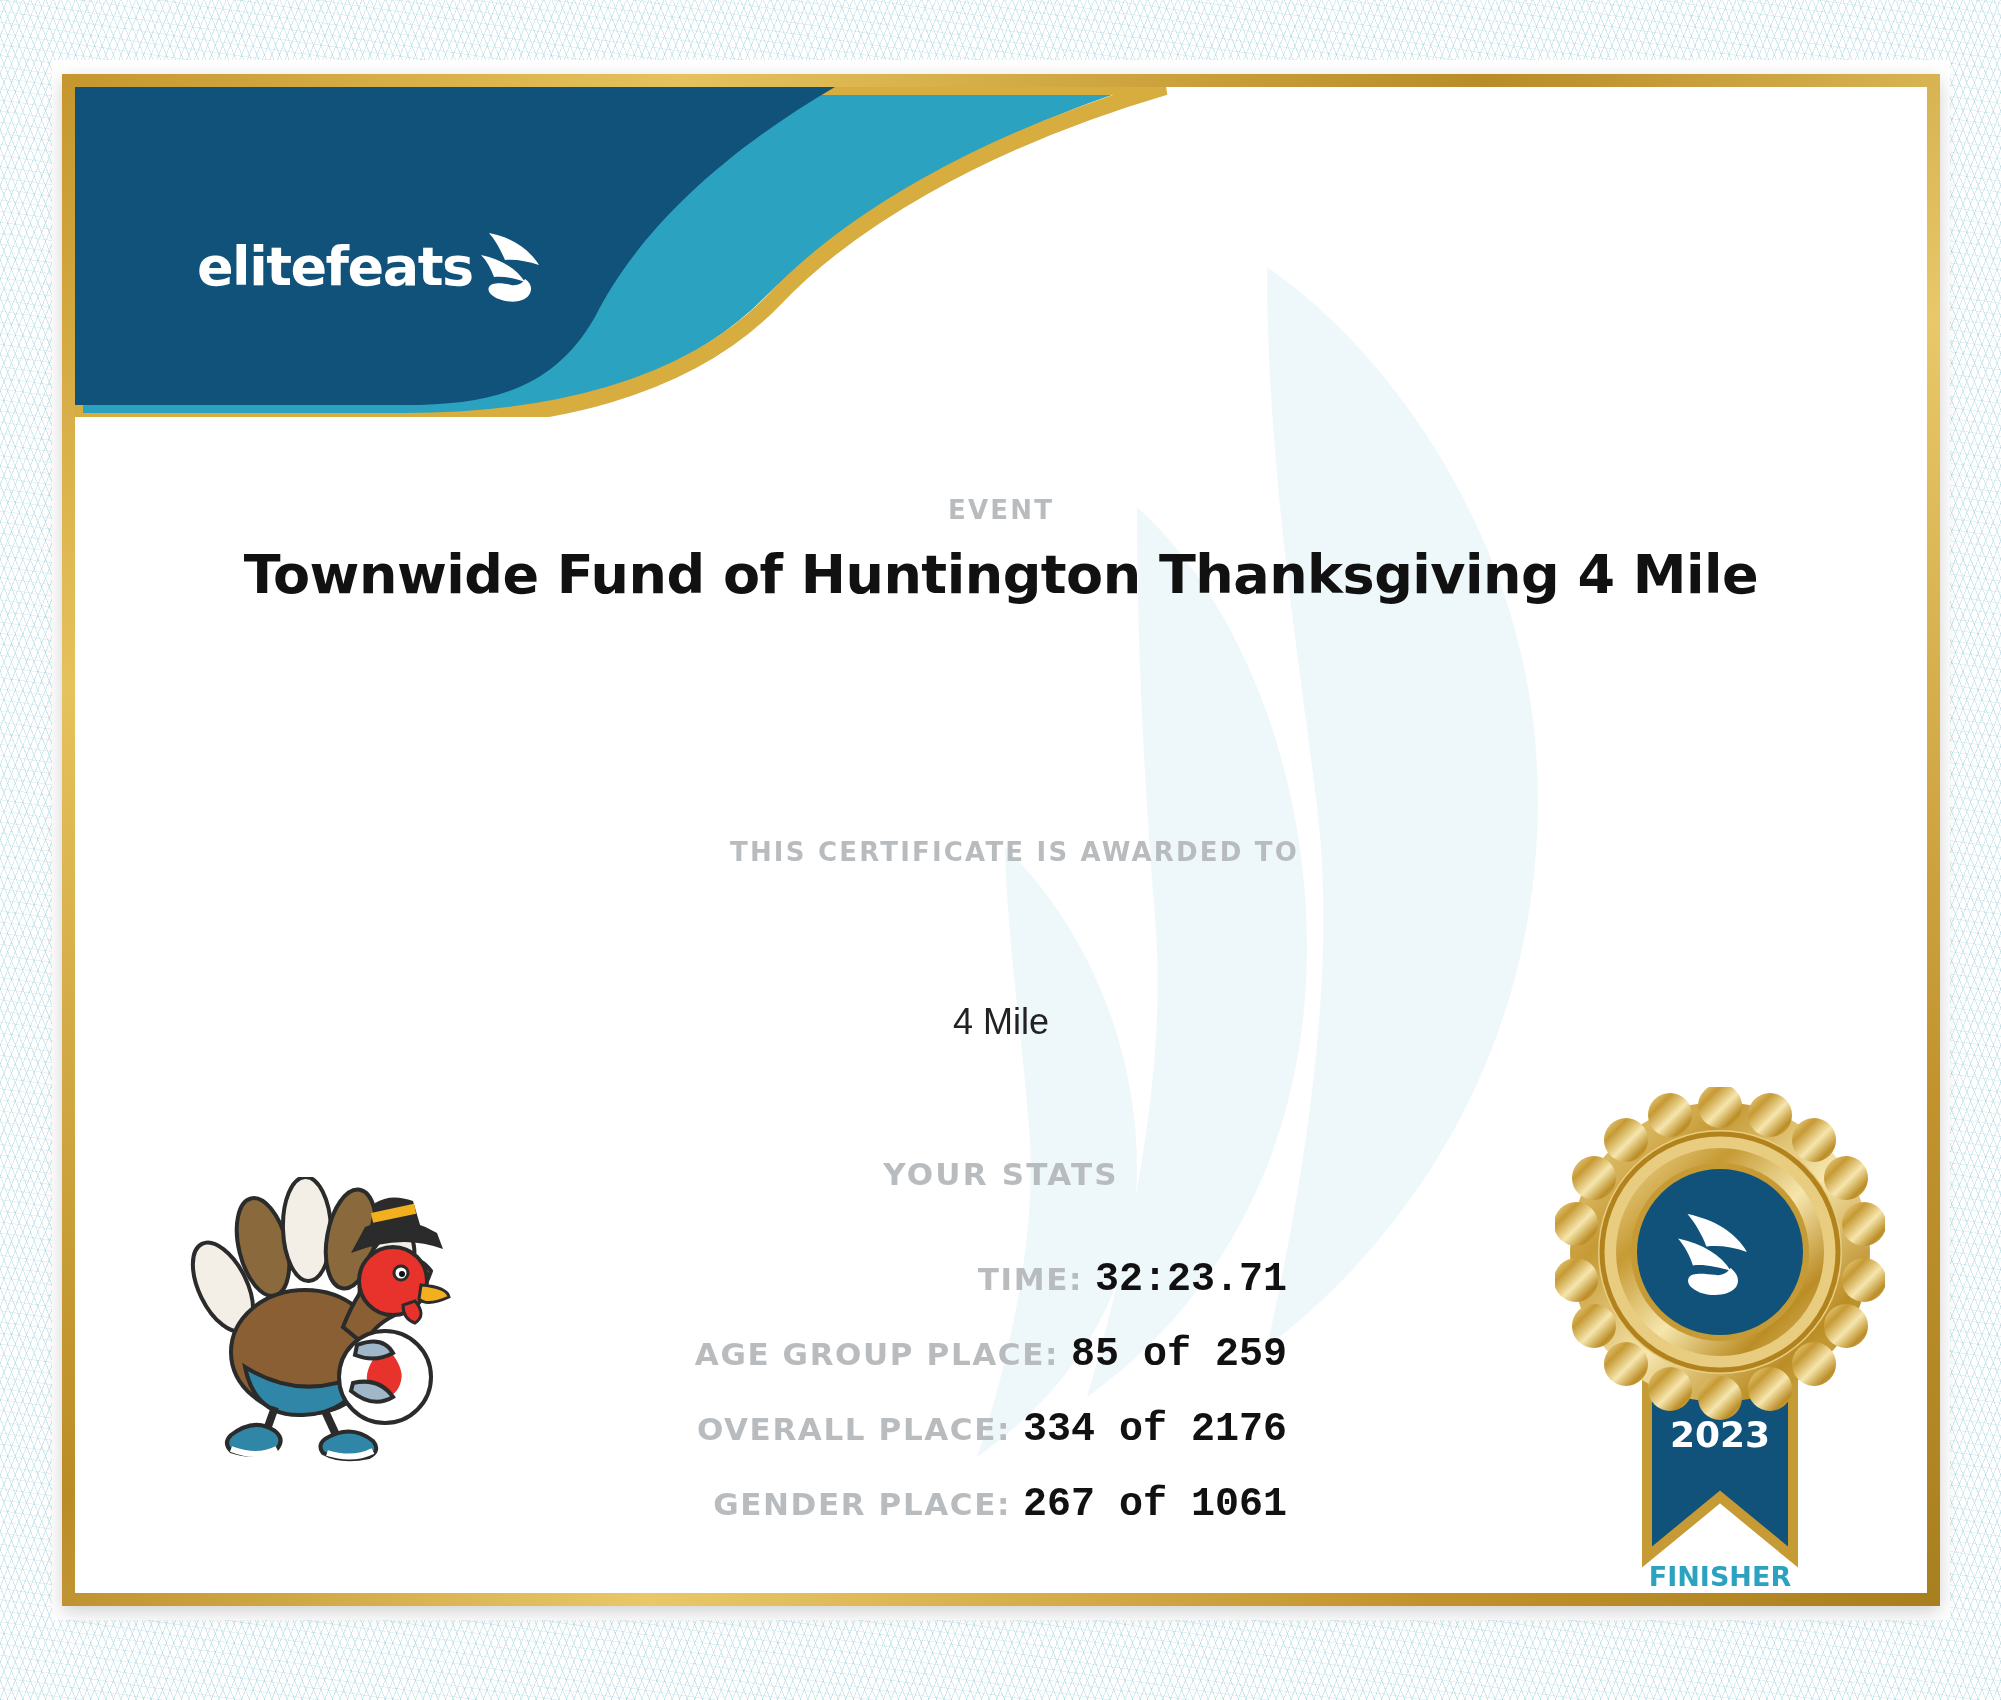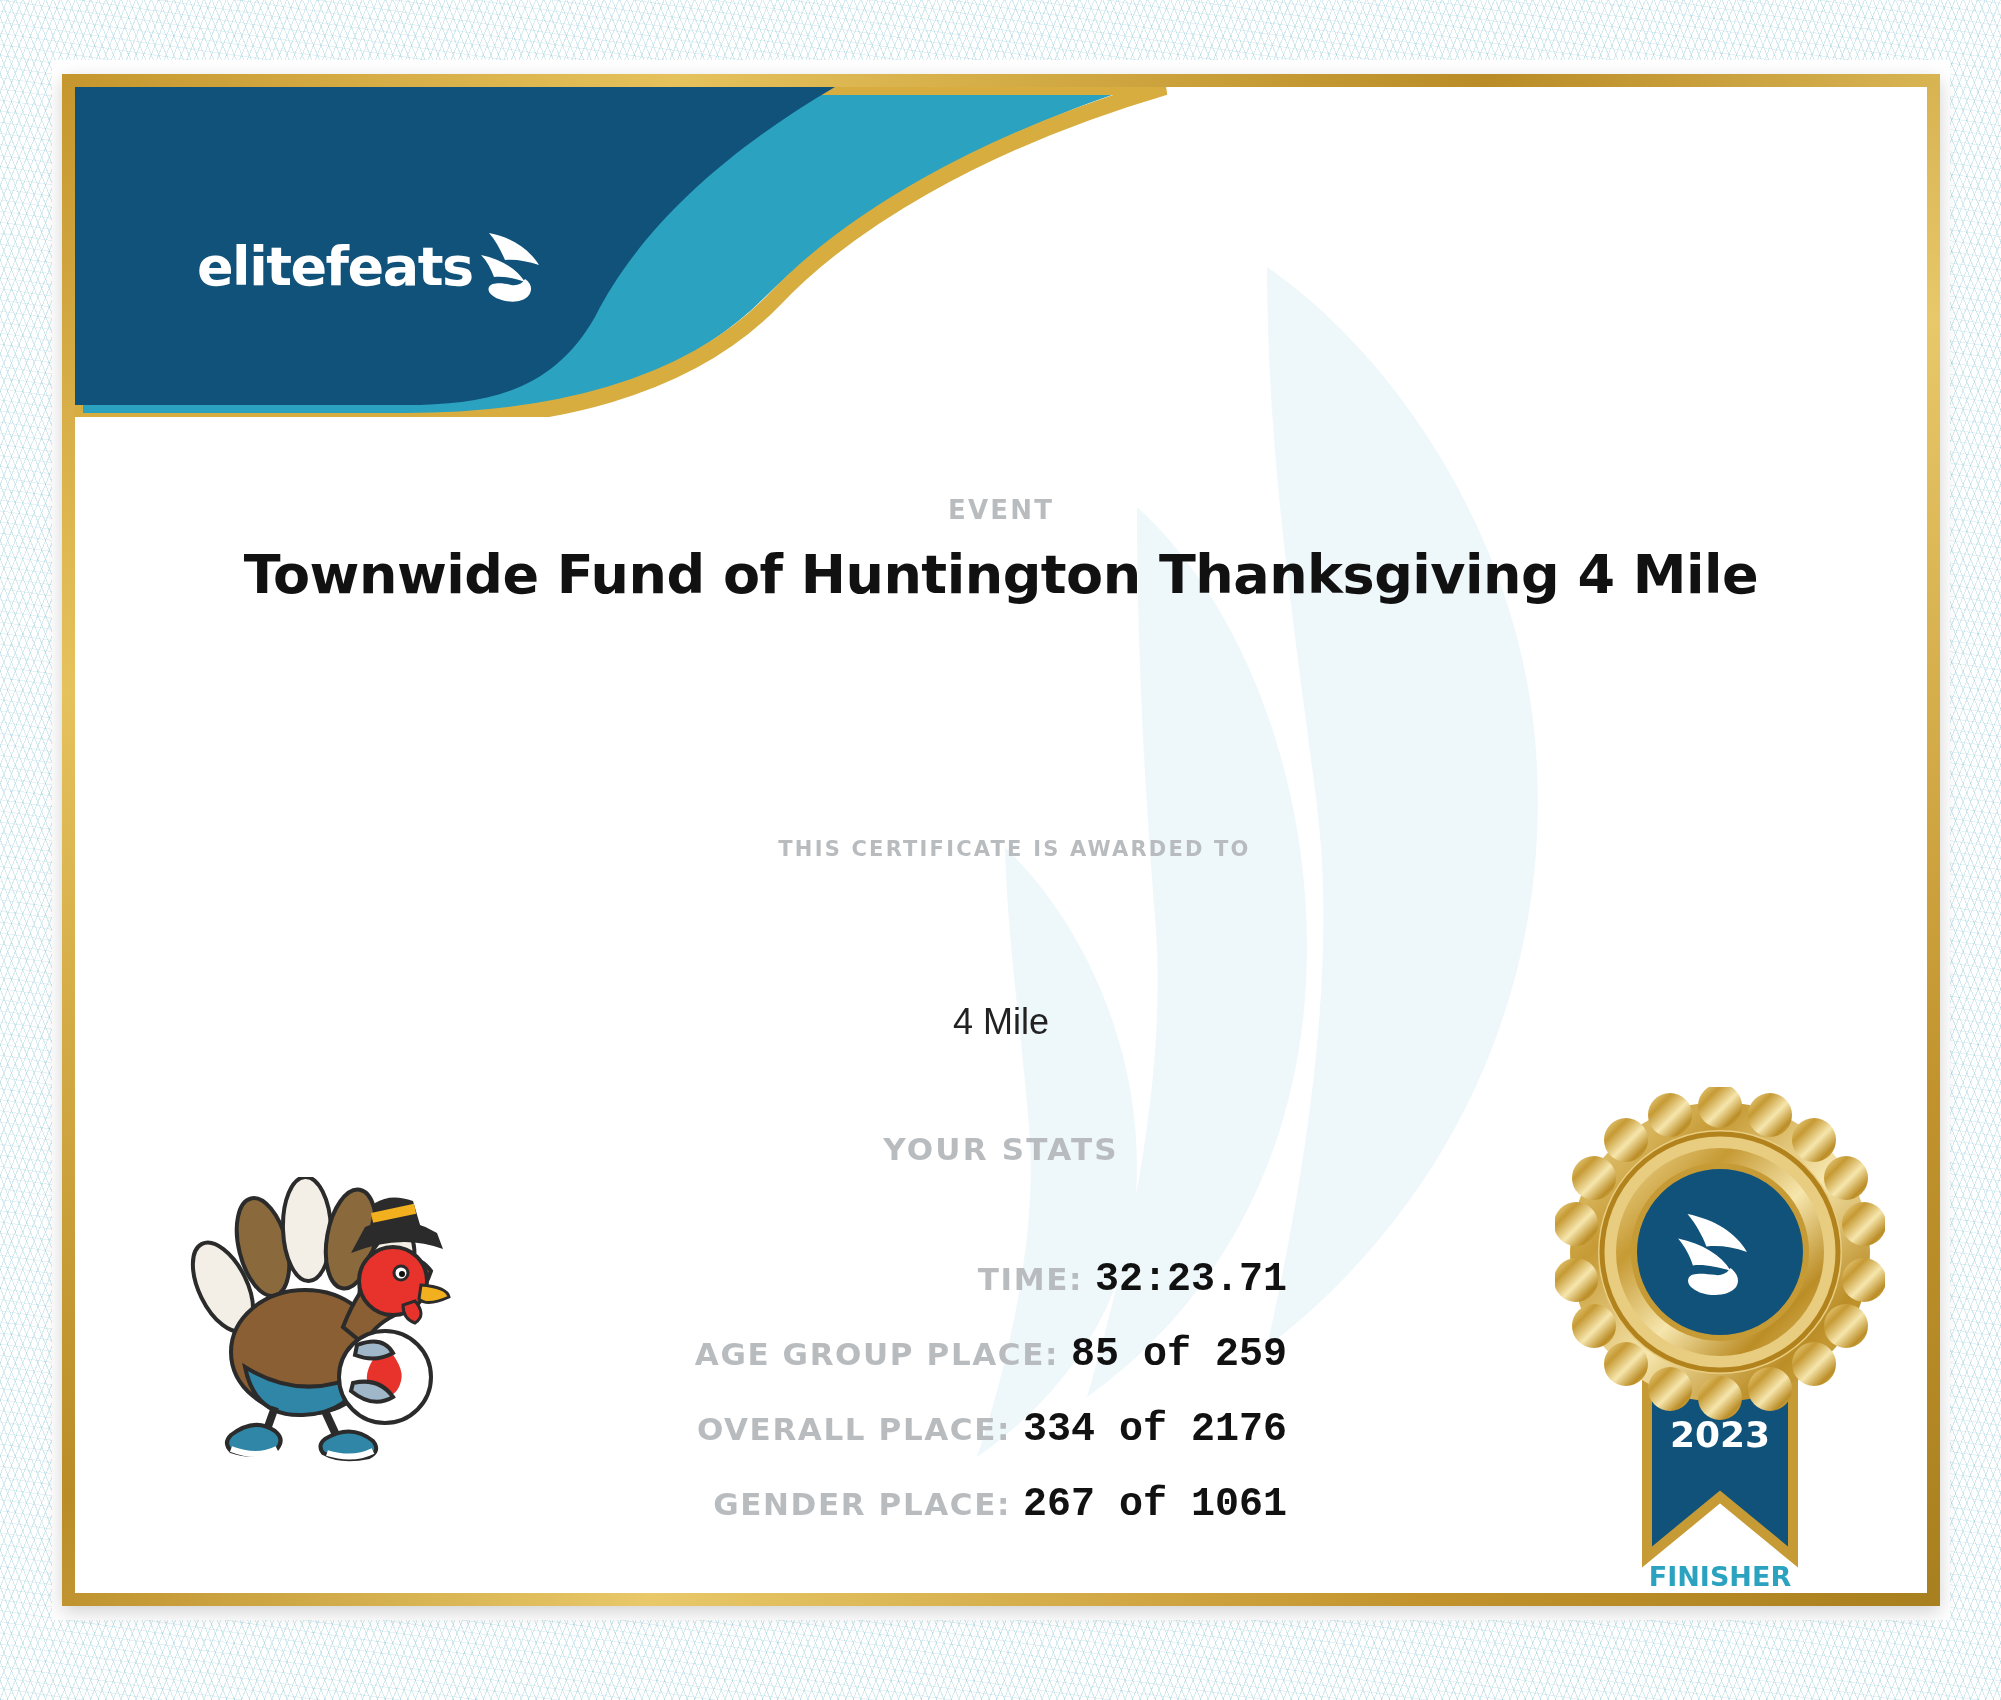--- a/index.html
+++ b/index.html
@@ -105,36 +105,36 @@
 
   #event-label { top: 408px; font-size: 26px; }
   #event-name {
     top: 456px;
     font-size: 54px;
     font-weight: bold;
     color: #111111;
     font-family: "DejaVu Sans", sans-serif;
     letter-spacing: -0.5px;
   }
-  #awarded-label { top: 750px; font-size: 21px; padding-left: 27px; }
+  #awarded-label { top: 750px; font-size: 26px; padding-left: 27px; }
   #recipient-name {
     top: 808px;
     font-size: 55px;
     font-weight: bold;
     color: #111111;
     font-family: "DejaVu Sans", sans-serif;
   }
   #event-distance {
     top: 900px;
     font-size: 36px;
     color: #222222;
     font-family: "Liberation Sans", sans-serif;
     margin-top: 14px;
   }
-  #stats-label { top: 1044px; font-size: 31px; }
+  #stats-label { top: 1069px; font-size: 31px; }
 
   
   #stats-block {
     position: absolute;
     left: 492px;
     top: 1170px;
     width: 720px;
   }
   .stat-row {
     display: flex;

